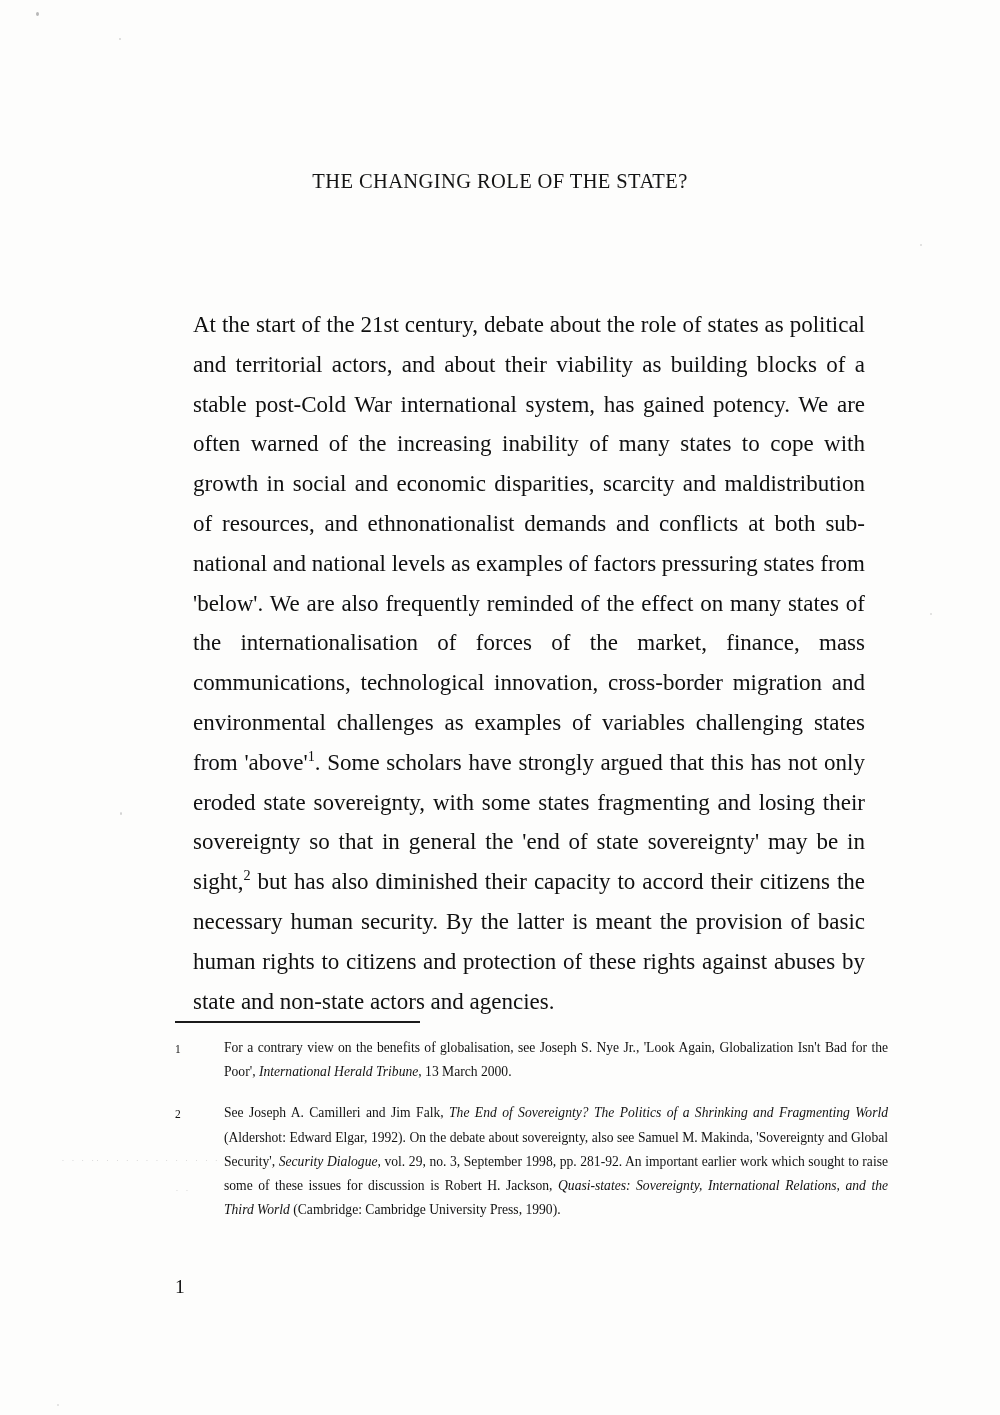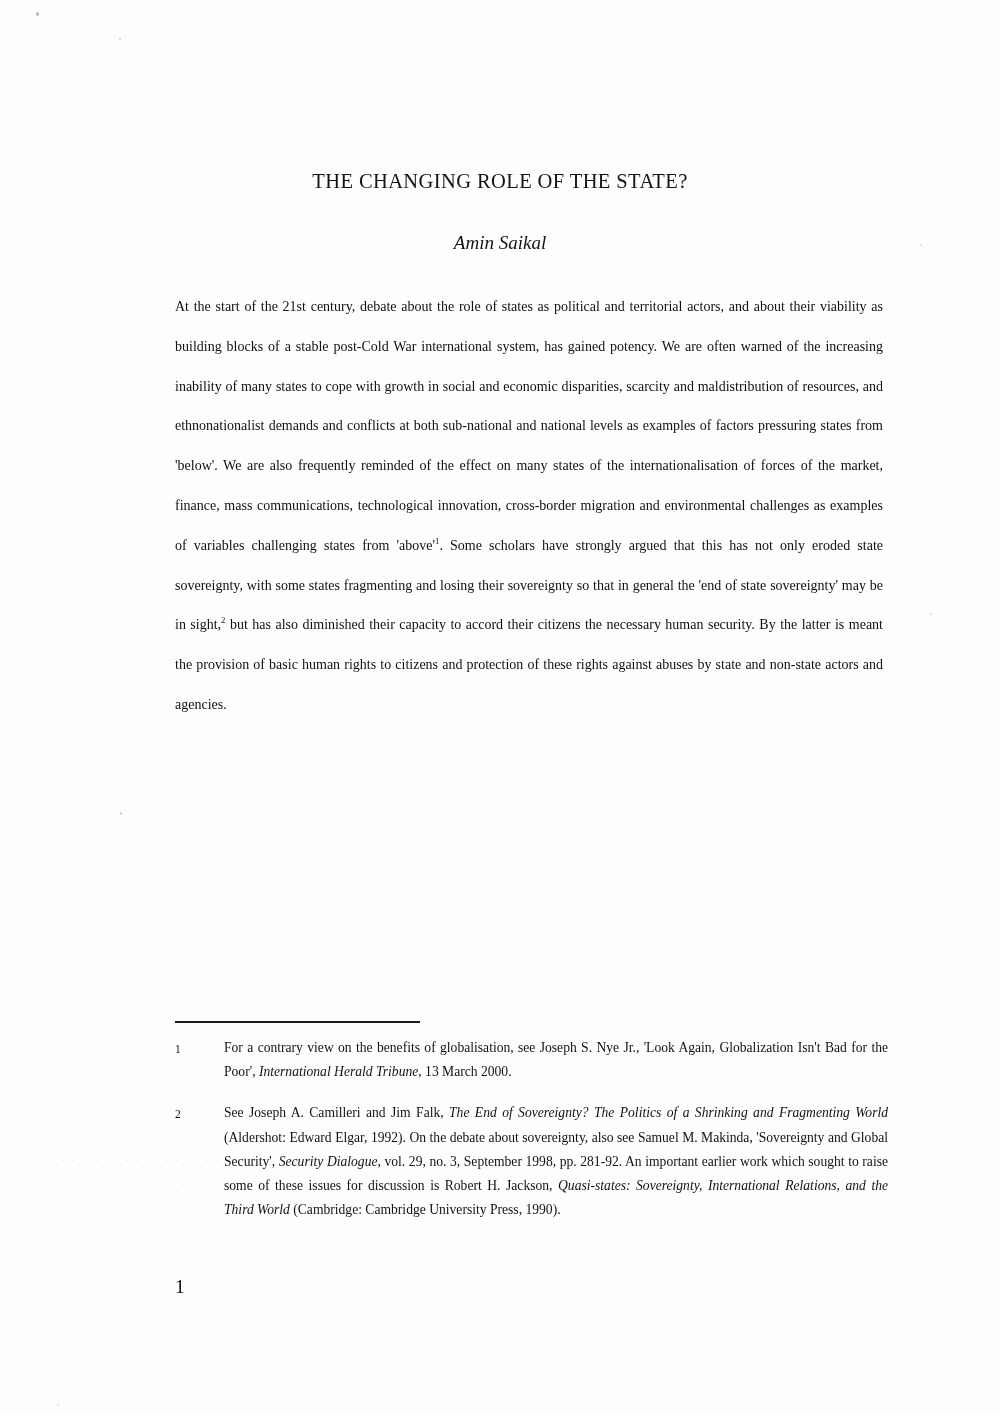--- a/index.html
+++ b/index.html
@@ -60,22 +60,22 @@
 
   
   .body-block {
     position: absolute;
     left: 175px;
     top: 287px;
     width: 708px;
   }
 
   .body-par {
-    margin: 0;
-    font-size: 14px;
+    margin: 18px;
+    font-size: 23px;
     line-height: 39.8px;
     text-align: justify;
     text-justify: inter-word;
     color: #101010;
     hyphens: none;
   }
 
   .body-par sup {
     font-size: 0.62em;
     vertical-align: super;
@@ -141,21 +141,20 @@
   <div class="speck" style="left:119px;top:38px;width:2px;height:2px;background:#d5d5d5;"></div>
   <div class="speck" style="left:920px;top:244px;width:2px;height:2px;background:#d8d8d8;"></div>
   <div class="speck" style="left:930px;top:613px;width:2px;height:2px;background:#dadada;"></div>
   <div class="speck" style="left:120px;top:812px;width:2px;height:3px;background:#d2d2d2;"></div>
   <div class="speck" style="left:57px;top:1404px;width:2px;height:2px;background:#dcdcdc;"></div>
   <div class="speck-row" style="left:62px;top:1155px;">. . .  .. . . . . . .  . .       . . .     .</div>
   <div class="speck-row" style="left:176px;top:1185px;">. .</div>
 
   <div class="doc-title">THE CHANGING ROLE OF THE STATE?</div>
 
-  <div class="doc-author">Amin Saikal</div>
 
   <div class="body-block">
     <p class="body-par"><span>At the start of the 21st century, debate about the role of states as political and territorial actors, and about their viability as building blocks of a stable post-Cold War international system, has gained potency. We are often warned of the increasing inability of many states to cope with growth in social and economic disparities, scarcity and maldistribution of resources, and ethnonationalist demands and conflicts at both sub-national and national levels as examples of factors pressuring states from 'below'. We are also frequently reminded of the effect on many states of the internationalisation of forces of the market, finance, mass communications, technological innovation, cross-border migration and environmental challenges as examples of variables challenging states from 'above'</span><sup>1</sup><span>. Some scholars have strongly argued that this has not only eroded state sovereignty, with some states fragmenting and losing their sovereignty so that in general the 'end of state sovereignty' may be in sight,</span><sup>2</sup><span> but has also diminished their capacity to accord their citizens the necessary human security. By the latter is meant the provision of basic human rights to citizens and protection of these rights against abuses by state and non-state actors and agencies.</span></p>
   </div>
 
   <div class="fn-rule"></div>
 
   <div class="fn-block">
 
     <div class="fn-item">

